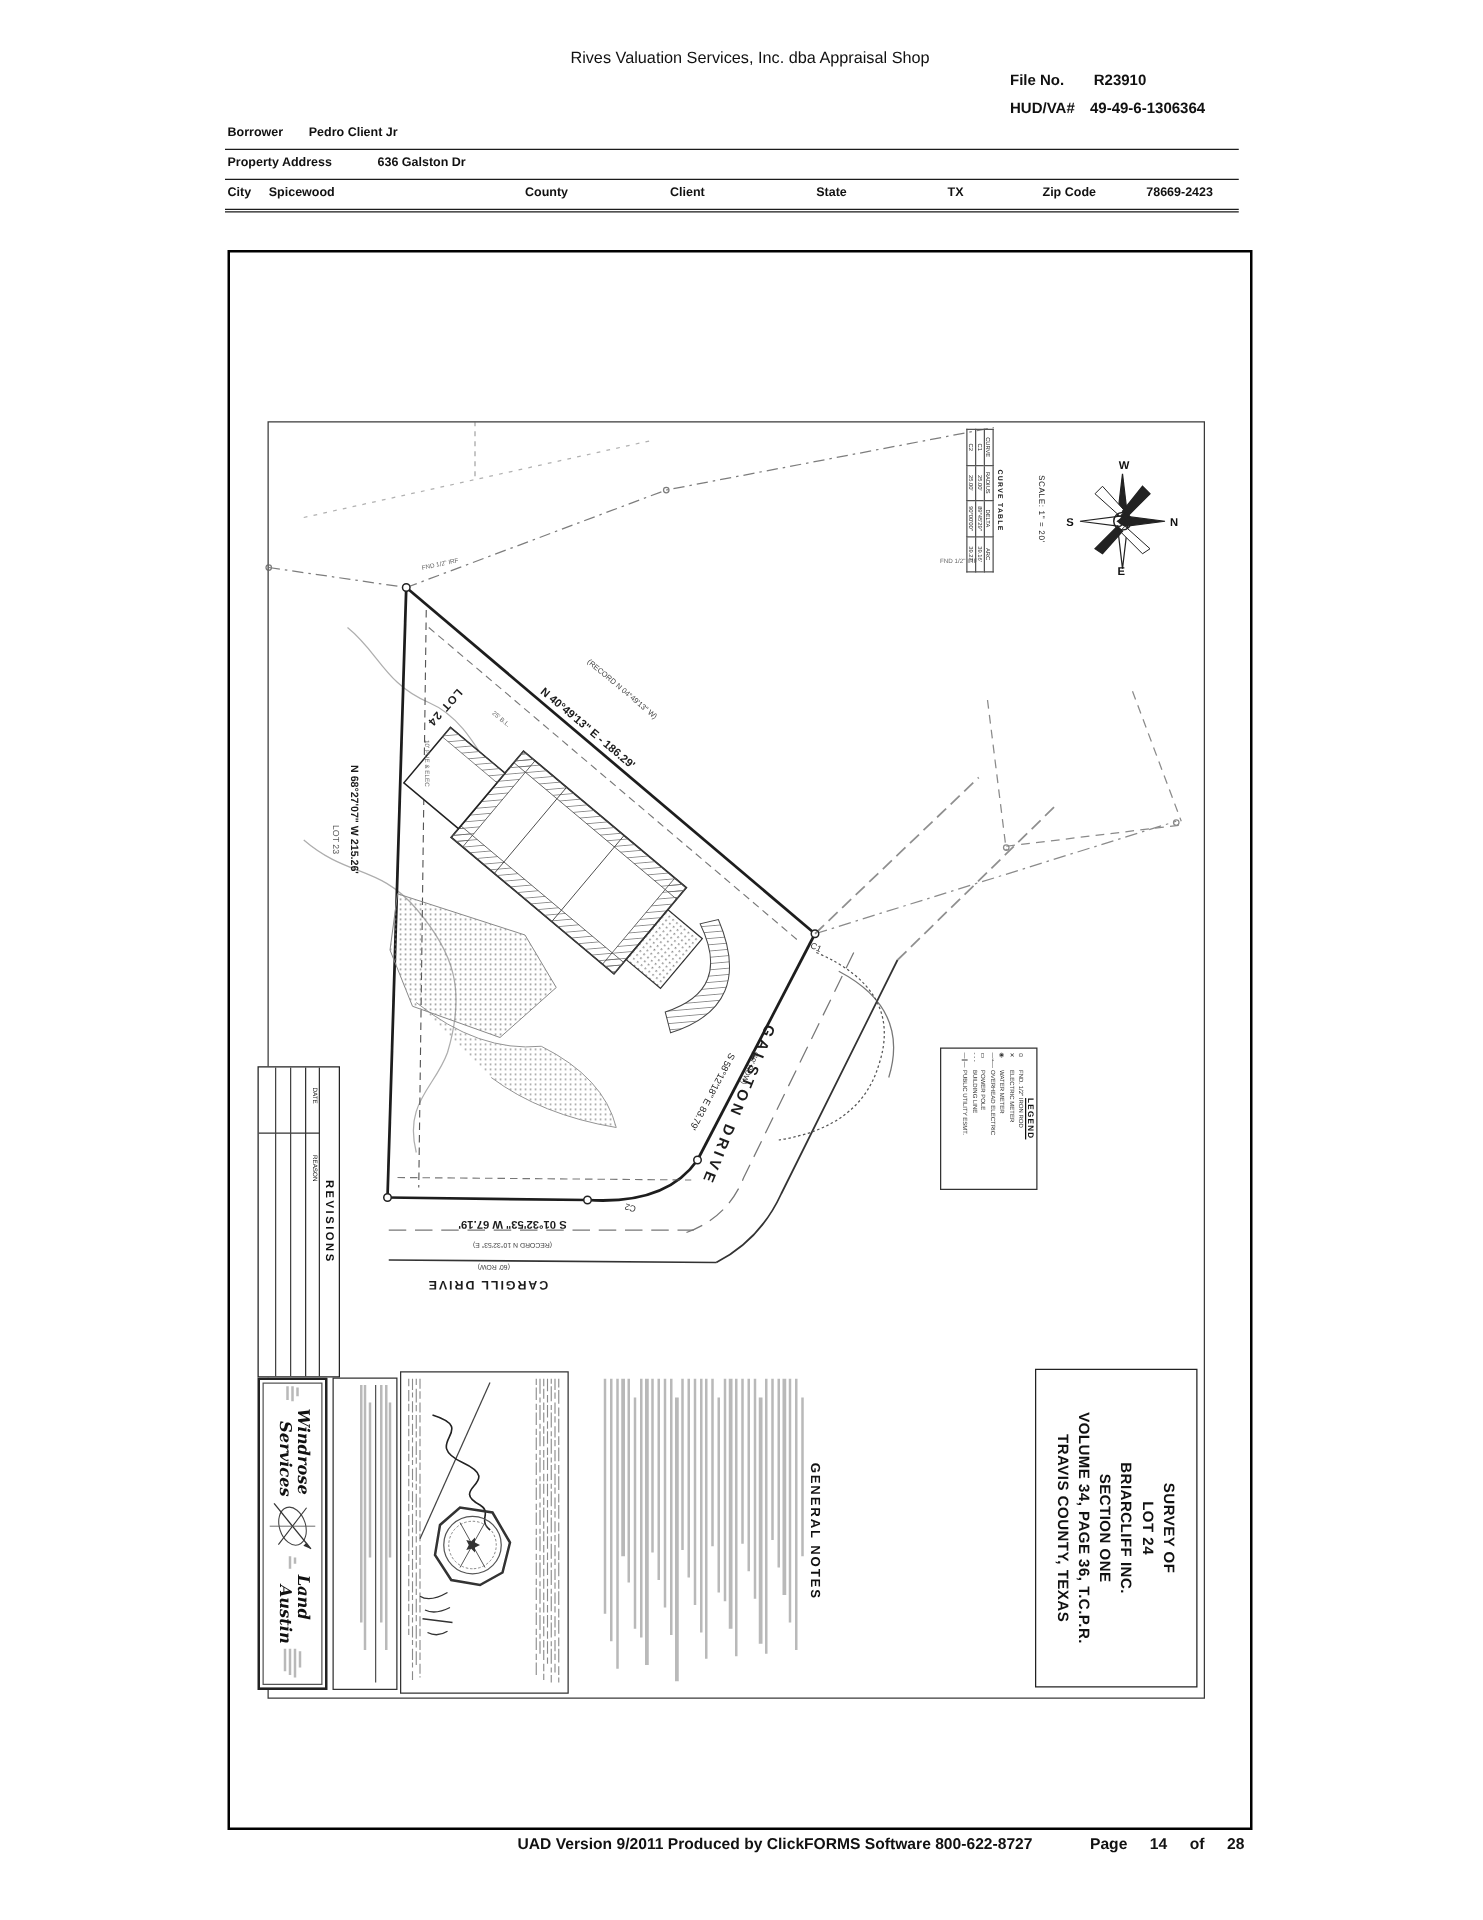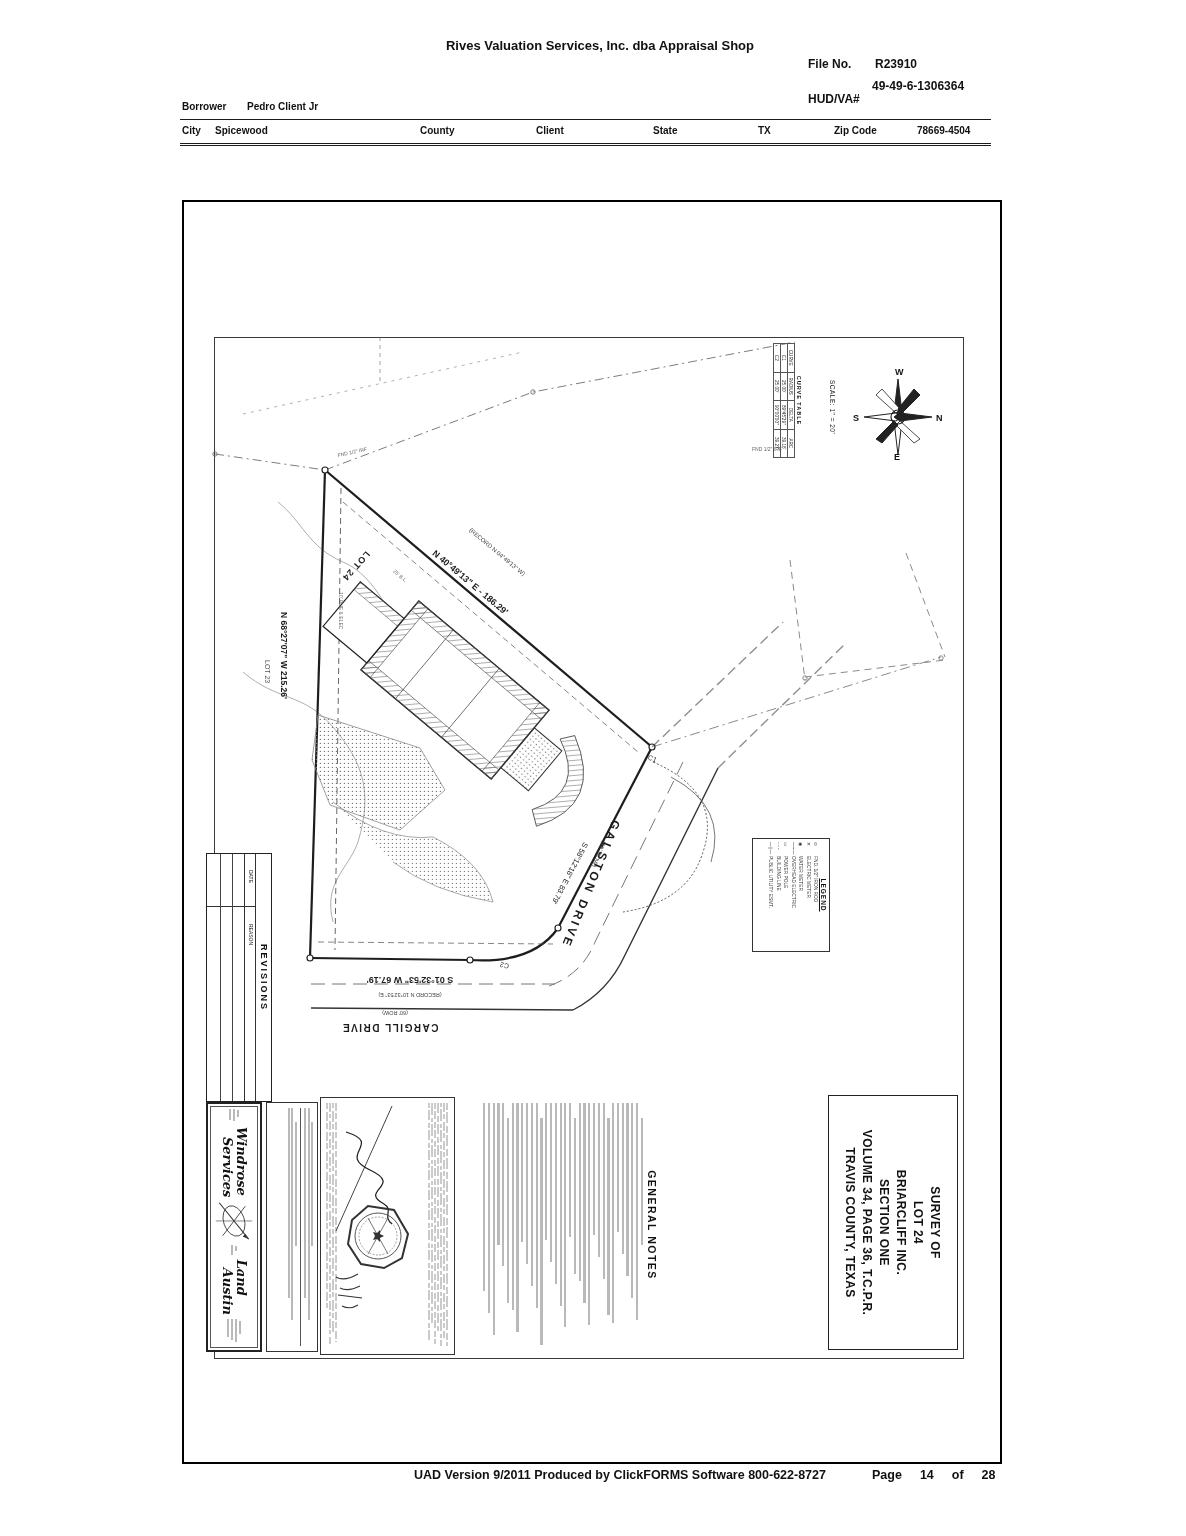--- a/index.html
+++ b/index.html
@@ -1,25 +1,25 @@
 <!DOCTYPE html>
 <html><head>
 <meta charset="utf-8">
 <style>
   html,body{margin:0;padding:0;background:#fff;}
   .page{position:relative;width:1186px;height:1536px;background:#fff;
         font-family:"Liberation Sans",sans-serif;color:#111;overflow:hidden;}
   .abs{position:absolute;}
   .b{font-weight:700;}
   
-  .hdr-company{left:250px;top:38px;width:700px;text-align:center;font-size:13px;font-weight:700;}
+  .hdr-company{left:250px;top:38px;width:700px;text-align:center;font-size:13px;font-weight:400;}
   .hdr-title{left:250px;top:52px;width:700px;text-align:center;font-size:17px;font-weight:700;letter-spacing:.5px;}
   .fileno-l{left:808px;top:57px;font-size:12px;font-weight:700;}
   .fileno-v{left:875px;top:57px;font-size:12px;font-weight:700;}
-  .hud-l{left:808px;top:92px;font-size:12px;font-weight:700;}
+  .hud-l{left:808px;top:79px;font-size:12px;font-weight:700;}
   .hud-v{left:872px;top:79px;font-size:12px;font-weight:700;}
   
   .form{left:180px;top:96px;width:811px;}
   .frow{position:relative;height:23px;line-height:22px;border-bottom:1.8px solid #1b1b1b;font-size:10px;}
   .frow:last-child{border-bottom:3px double #1b1b1b;}
   .frow span{position:absolute;white-space:nowrap;font-weight:700;}
   
   .frame{left:182px;top:200px;width:816px;height:1260px;border:2.5px solid #000;background:#fff;}
   .sheet{left:214px;top:337px;width:748px;height:1020px;border:1.5px solid #3a3a3a;}
   
@@ -69,28 +69,32 @@
   <div class="abs fileno-v">R23910</div>
   <div class="abs hud-l">HUD/VA#</div>
   <div class="abs hud-v">49-49-6-1306364</div>
 
   <div class="abs form">
     <div class="frow">
       <span style="left:2px">Borrower</span>
       <span style="left:67px">Pedro Client Jr</span>
     </div>
     <div class="frow">
+      <span style="left:2px">Property Address</span>
+      <span style="left:122px">636 Galston Dr</span>
+    </div>
+    <div class="frow">
       <span style="left:2px">City</span>
       <span style="left:35px">Spicewood</span>
       <span style="left:240px">County</span>
       <span style="left:356px">Client</span>
       <span style="left:473px">State</span>
       <span style="left:578px">TX</span>
       <span style="left:654px">Zip Code</span>
-      <span style="left:737px">78669-4504</span>
+      <span style="left:737px">78669-2423</span>
     </div>
   </div>
 
   <div class="abs frame"></div>
   <div class="abs sheet"></div>
 
   <svg class="abs" style="left:183px;top:202px" width="814" height="1256" viewBox="0 0 814 1256">
     <defs>
       <pattern id="dots" width="4" height="4" patternUnits="userSpaceOnUse">
         <circle cx="1.4" cy="1.4" r="0.7" fill="#777"></circle>

